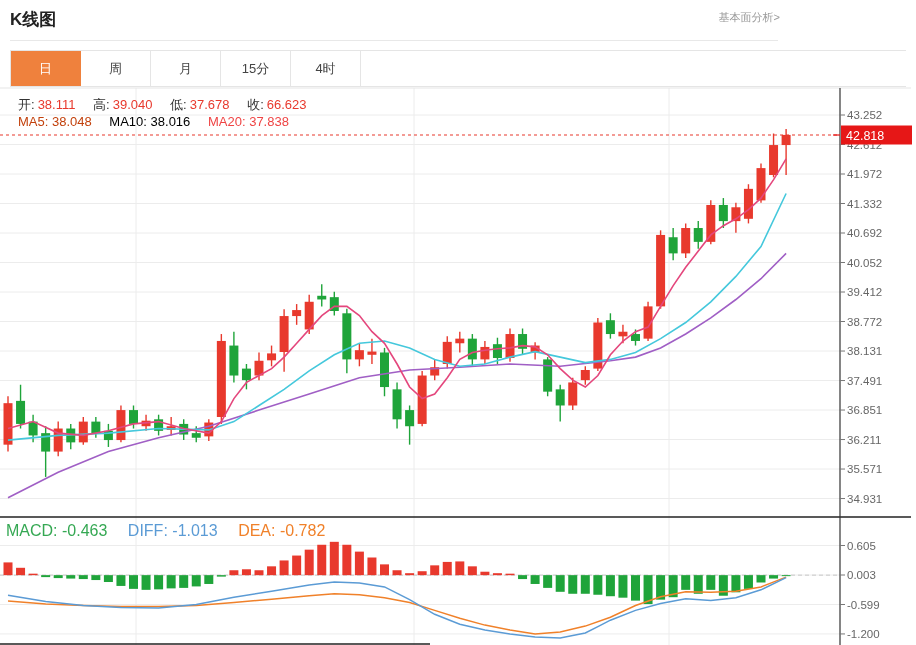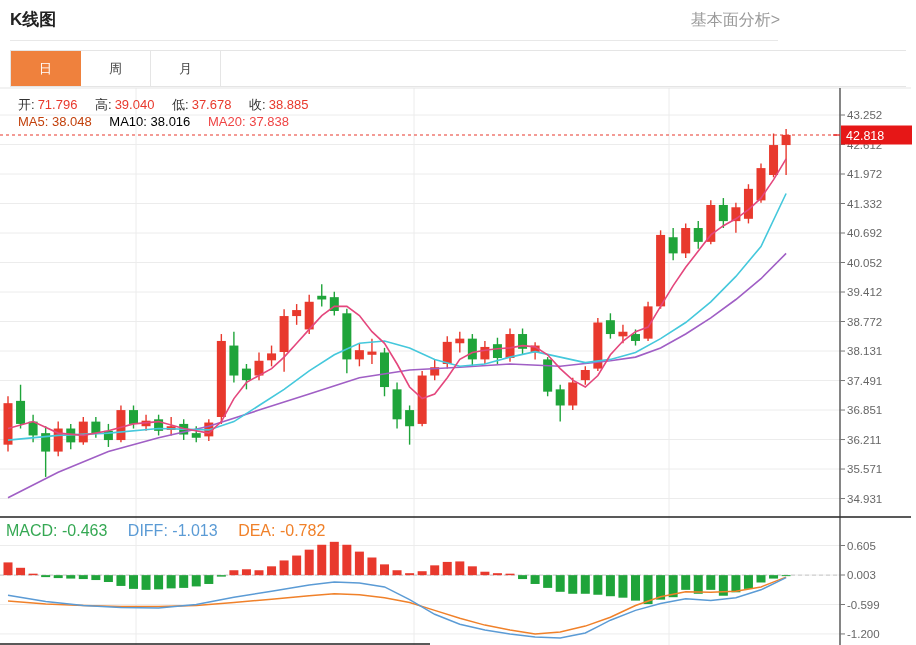--- a/index.html
+++ b/index.html
@@ -1,18 +1,18 @@
 <!DOCTYPE html>
 <html><head>
 <meta charset="utf-8">
 <style>
   html,body{margin:0;padding:0;overflow:hidden;background:#fff;}
   .page{position:relative;width:788px;height:645px;font-family:"Liberation Sans","DejaVu Sans",sans-serif;background:#fff;}
   .header-title{position:absolute;left:10px;top:8px;font-size:17px;font-weight:bold;color:#222;}
-  .header-link{position:absolute;right:8px;top:10px;font-size:16px;color:#999;cursor:pointer;}
+  .header-link{position:absolute;right:8px;top:10px;font-size:11px;color:#999;cursor:pointer;}
   .title-divider{position:absolute;left:10px;right:10px;top:40px;height:1px;background:#e8e8e8;}
   .tabs{position:absolute;left:10px;top:50px;width:896px;height:37px;border-top:1px solid #e5e5e5;border-bottom:1px solid #e5e5e5;border-left:1px solid #e5e5e5;box-sizing:border-box;display:flex;}
   .tab{width:70px;height:100%;line-height:35px;text-align:center;font-size:13px;color:#444;border-right:1px solid #e5e5e5;box-sizing:border-box;background:#fff;cursor:pointer;}
   .tab.active{background:#ef813d;color:#fff;border-color:#ef813d;}
   .chart-svg{position:absolute;left:0;top:0;}
   .info-bar{position:absolute;left:18px;top:96px;font-size:13px;white-space:nowrap;}
   .info-bar .lbl{color:#333;margin-left:14px;}
   .info-bar .lbl:first-child{margin-left:0;}
   .info-bar .val{color:#e8392d;margin-left:3px;}
   .ma-bar{position:absolute;left:18px;top:114px;font-size:13px;white-space:nowrap;}
@@ -29,20 +29,22 @@
 
 <div class="page">
   <div class="header-title">K线图</div>
   <div class="header-link">基本面分析&gt;</div>
   <div class="title-divider"></div>
 
   <div class="tabs" id="tabs">
       <div class="tab active">日</div>
       <div class="tab">周</div>
       <div class="tab">月</div>
+      <div class="tab">15分</div>
+      <div class="tab">4时</div>
     </div>
 
   <svg id="chart" class="chart-svg" width="916" height="645" viewBox="0 0 916 645">
       <g>
         <line x1="136" y1="88" x2="136" y2="645" stroke="#ececec" stroke-width="1"></line>
         <line x1="414" y1="88" x2="414" y2="645" stroke="#ececec" stroke-width="1"></line>
         <line x1="669" y1="88" x2="669" y2="645" stroke="#ececec" stroke-width="1"></line>
         <line x1="0" y1="115" x2="840" y2="115" stroke="#ececec" stroke-width="1"></line>
         <line x1="0" y1="144.50000000000003" x2="840" y2="144.50000000000003" stroke="#ececec" stroke-width="1"></line>
         <line x1="0" y1="174.00000000000006" x2="840" y2="174.00000000000006" stroke="#ececec" stroke-width="1"></line>
@@ -433,24 +435,24 @@
         <text x="847" y="637.9509966777408" font-size="11.5" fill="#666666">-1.200</text>
       </g>
       <g>
         <line x1="833" y1="135.00468750000022" x2="840" y2="135.00468750000022" stroke="#e61717" stroke-width="1.2"></line>
         <rect x="841" y="125.50468750000022" width="71" height="19" fill="#e61717"></rect>
         <text x="846" y="139.50468750000022" font-size="12.5" fill="#fff">42.818</text>
       </g>
     </svg>
 
   <div class="info-bar">
-    <span class="lbl">开:</span><span class="val">71.796</span>
+    <span class="lbl">开:</span><span class="val">38.111</span>
     <span class="lbl">高:</span><span class="val">39.040</span>
     <span class="lbl">低:</span><span class="val">37.678</span>
-    <span class="lbl">收:</span><span class="val">38.885</span>
+    <span class="lbl">收:</span><span class="val">66.623</span>
   </div>
 
   <div class="ma-bar">
     <span class="seg ma5"><span>MA5:</span> <span>38.048</span></span>
     <span class="seg ma10"><span>MA10:</span> <span>38.016</span></span>
     <span class="seg ma20"><span>MA20:</span> <span>37.838</span></span>
   </div>
 
   <div class="macd-bar">
     <span class="seg c-macd"><span>MACD:</span> <span>-0.463</span></span>

